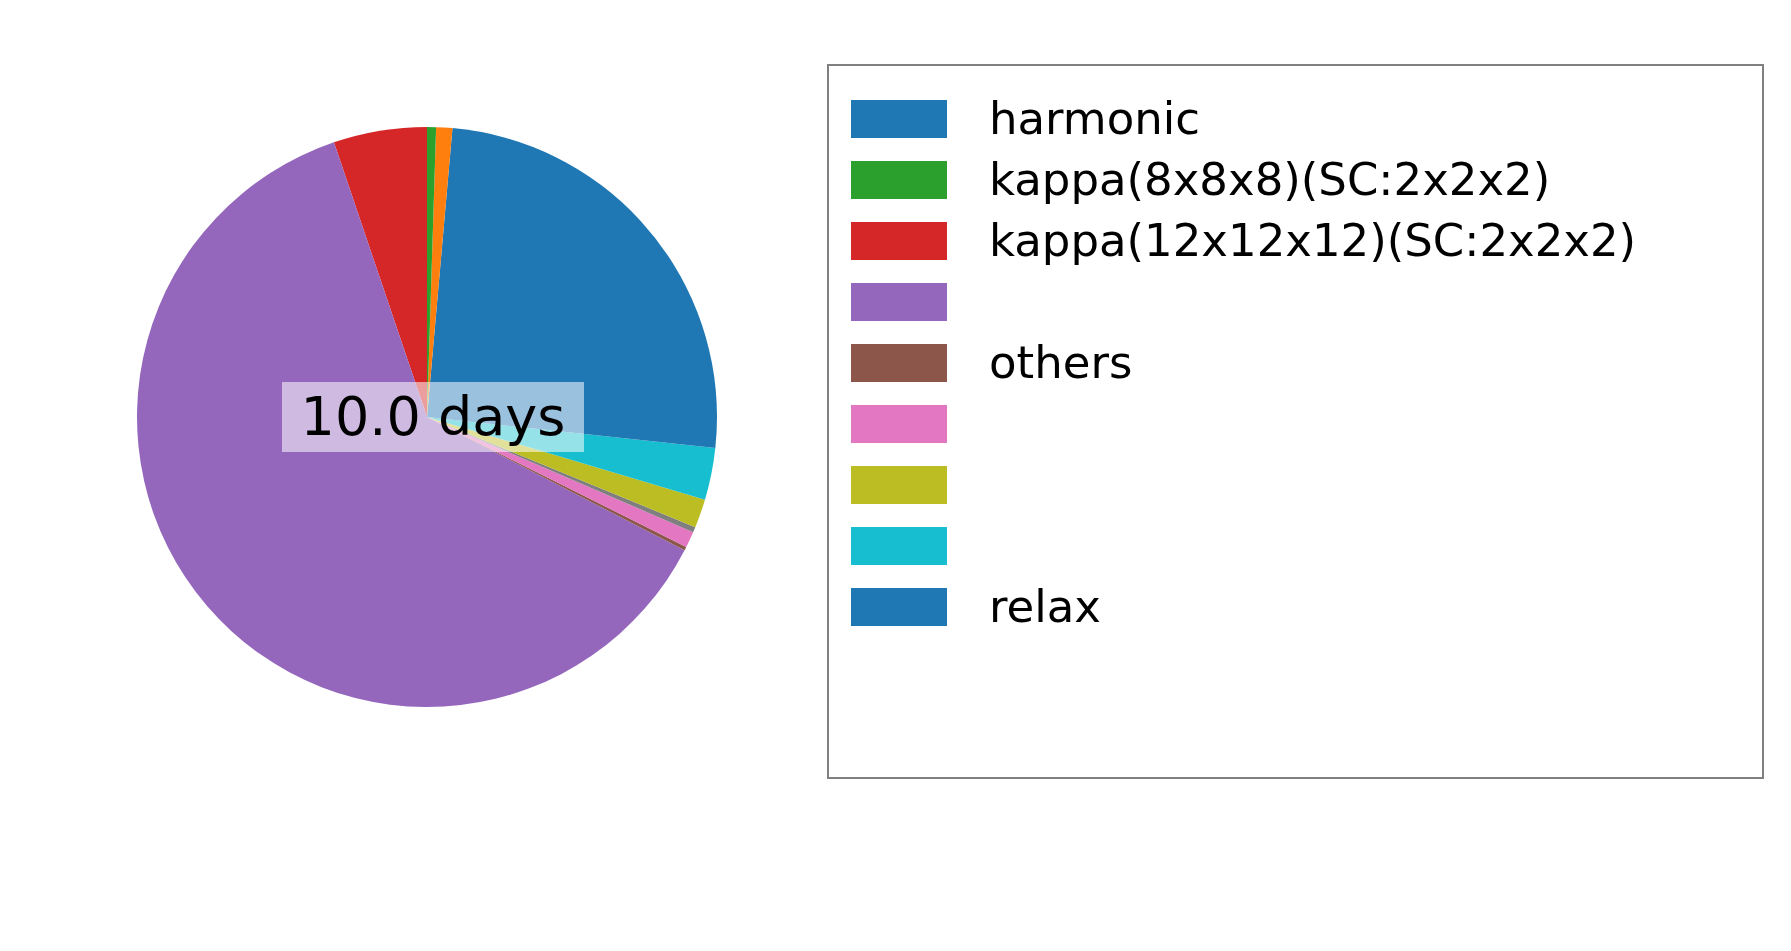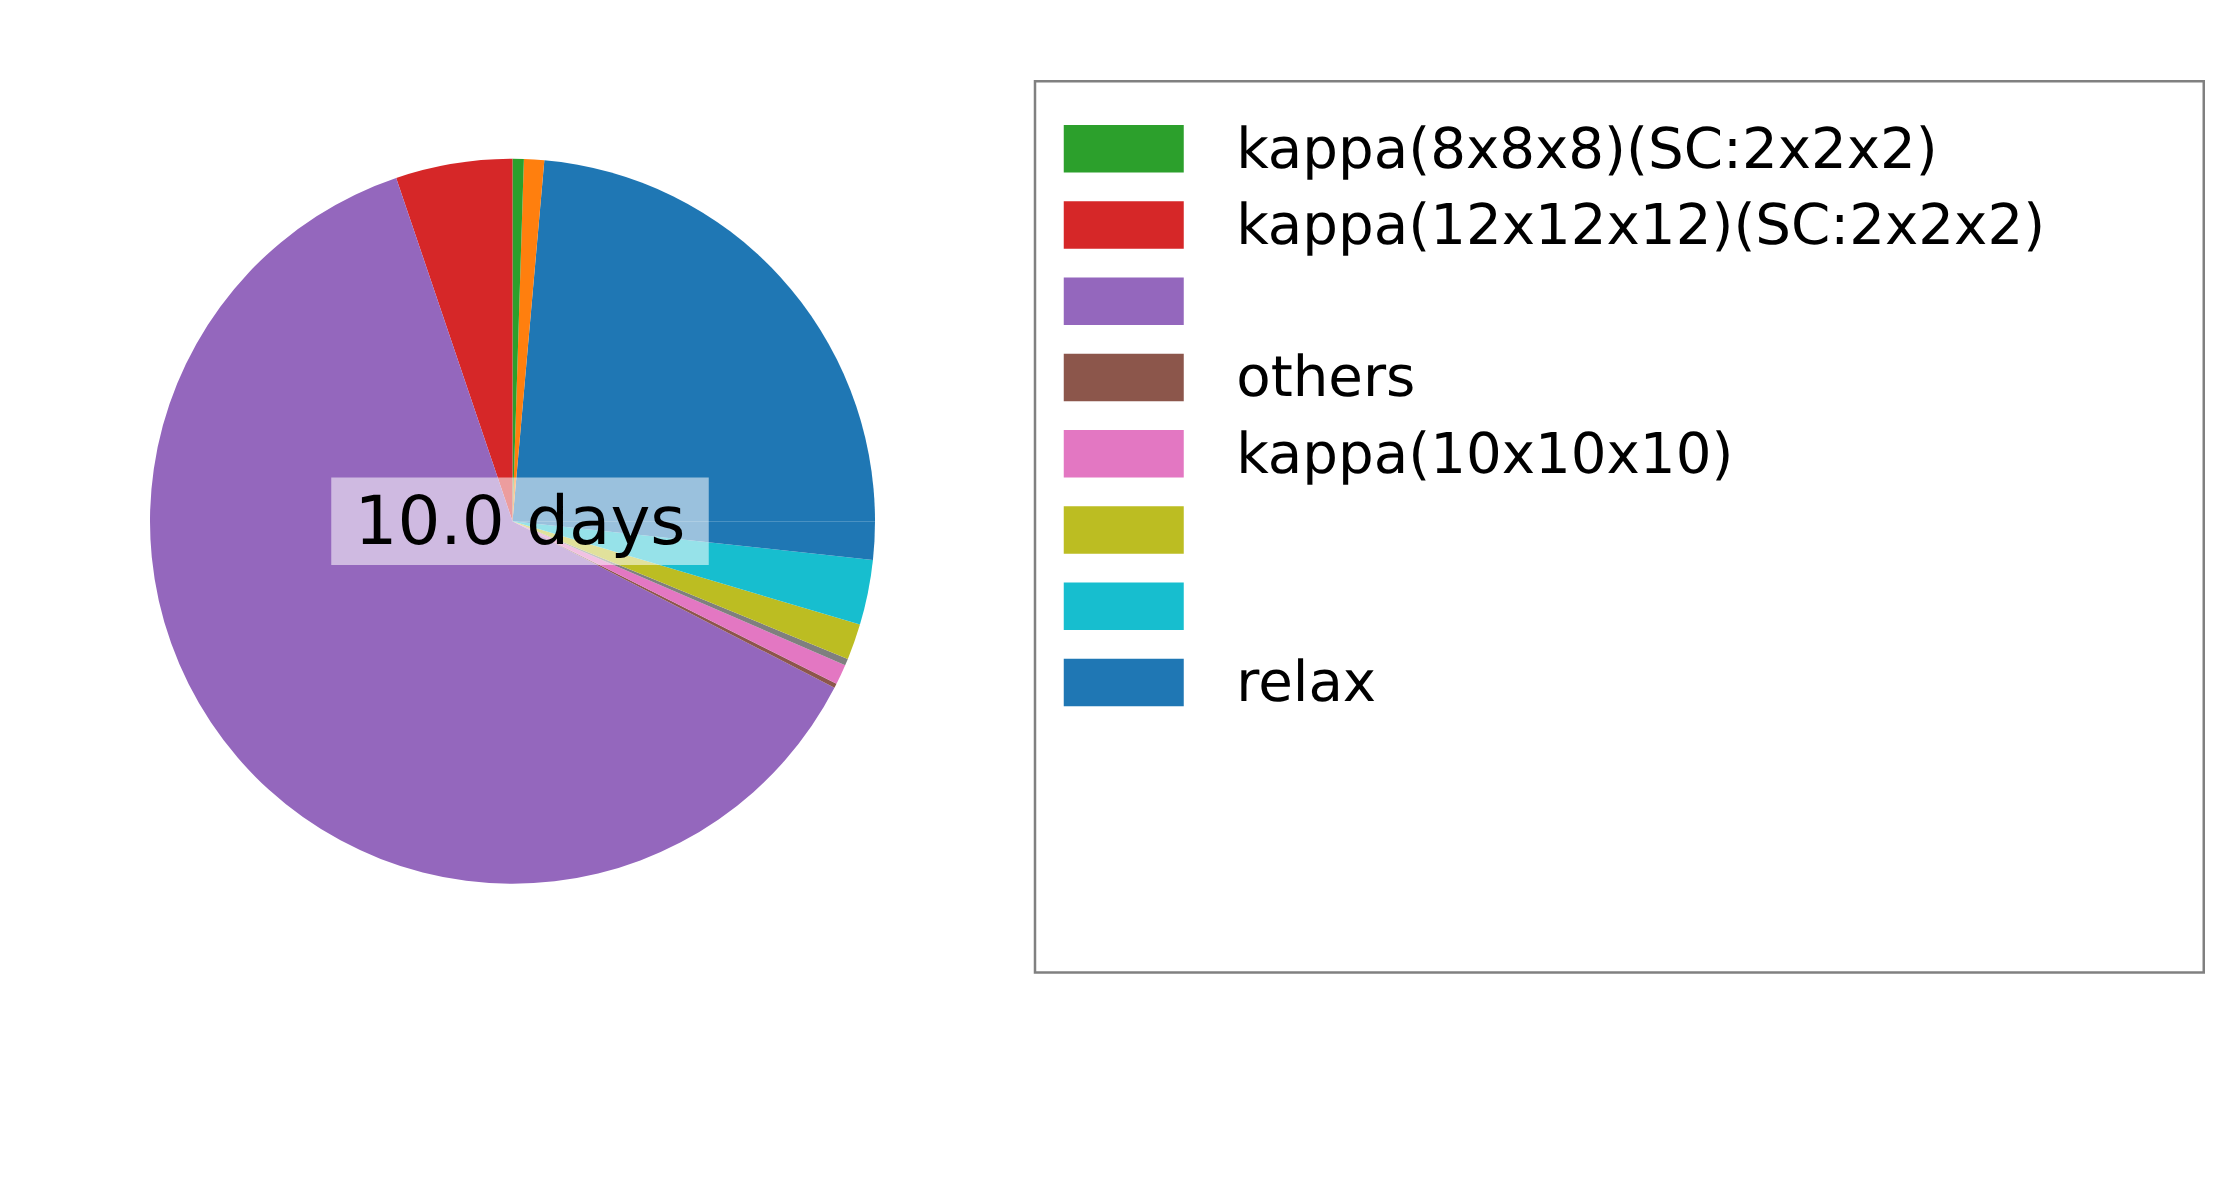--- a/index.html
+++ b/index.html
@@ -17,21 +17,21 @@
   #figure {
     position: absolute;
     left: 0; top: 0;
     width: 1791px;
     height: 951px;
     background: #ffffff;
   }
   
   #pie-area {
     position: absolute;
-    left: 0px;
+    left: 17px;
     top: 0px;
     width: 830px;
     height: 785px;
   }
   #pie-svg {
     position: absolute;
     left: 0; top: 0;
   }
   #center-label {
     position: absolute;
@@ -99,20 +99,24 @@
         <path d="M 410 417 L 678.2723899819927 527.1359377013227 A 290 290 0 0 0 687.9713188150388 499.6555861162936 Z" fill="#bcbd22" stroke="none" shape-rendering="geometricPrecision"></path>
         <path d="M 410 417 L 687.9713188150388 499.6555861162936 A 290 290 0 0 0 698.3472292151296 447.91723473982586 Z" fill="#17becf" stroke="none" shape-rendering="geometricPrecision"></path>
         <path d="M 410 417 L 698.3472292151296 447.91723473982586 A 290 290 0 0 0 700 417.00000000000034 Z" fill="#1f77b4" stroke="none" shape-rendering="geometricPrecision"></path>
       </svg>
 
     <div id="center-label">10.0 days</div>
   </div>
 
   <div id="legend">
 
+    <div class="legend-row">
+      <span class="legend-swatch" style="background: rgb(31, 119, 180);"></span>
+      <span class="legend-label">harmonic</span>
+    </div>
 
 
     <div class="legend-row">
       <span class="legend-swatch" style="background: rgb(44, 160, 44);"></span>
       <span class="legend-label">kappa(8x8x8)(SC:2x2x2)</span>
     </div>
 
     <div class="legend-row">
       <span class="legend-swatch" style="background: rgb(214, 39, 40);"></span>
       <span class="legend-label">kappa(12x12x12)(SC:2x2x2)</span>
@@ -122,21 +126,20 @@
       <span class="legend-swatch" style="background: rgb(148, 103, 189);"></span>
     </div>
 
     <div class="legend-row">
       <span class="legend-swatch" style="background: rgb(140, 86, 75);"></span>
       <span class="legend-label">others</span>
     </div>
 
     <div class="legend-row">
       <span class="legend-swatch" style="background: rgb(227, 119, 194);"></span>
-      <span class="legend-label">kappa(10x10x10)</span>
     </div>
 
 
     <div class="legend-row">
       <span class="legend-swatch" style="background: rgb(188, 189, 34);"></span>
     </div>
 
     <div class="legend-row">
       <span class="legend-swatch" style="background: rgb(23, 190, 207);"></span>
     </div>

